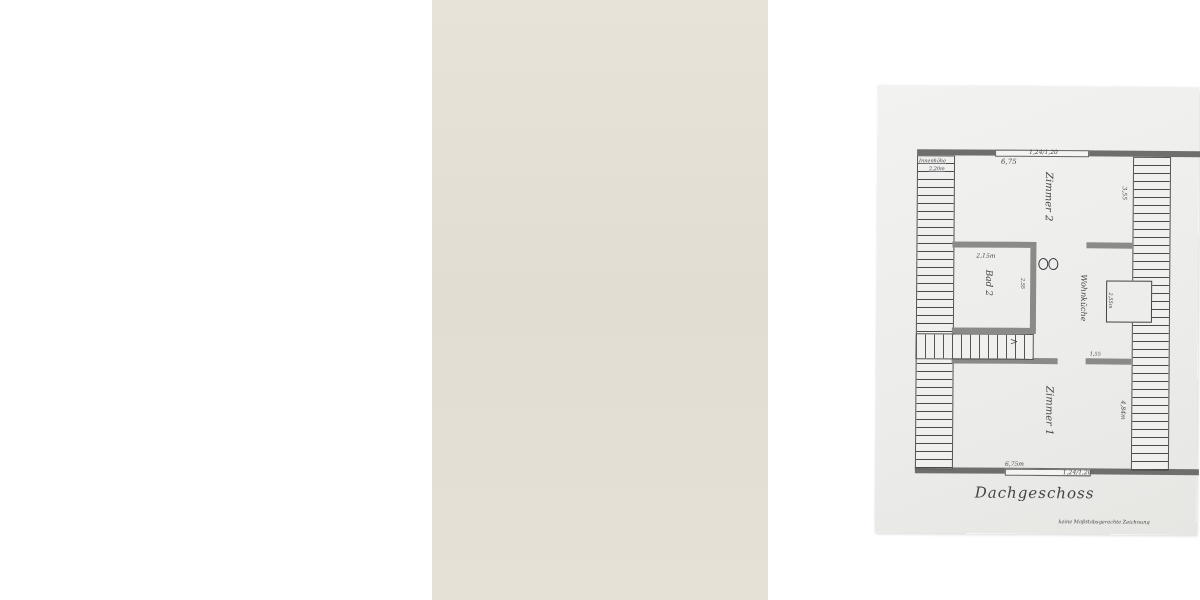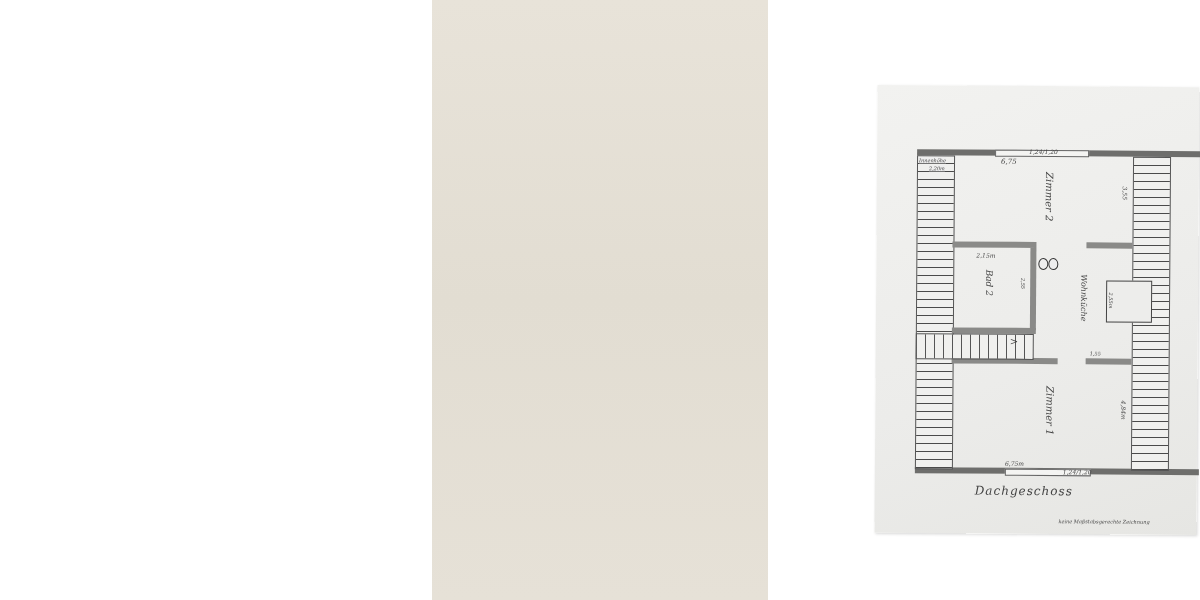--- a/index.html
+++ b/index.html
@@ -63,16 +63,16 @@
 
       <span class="lbl vert" style="left:172px;top:124px;font-size:8px;">Wohnküche</span>
       <span class="lbl vert" style="left:198px;top:142px;font-size:5px;">2,55m</span>
       <span class="lbl" style="left:174px;top:200px;font-size:5px;">1,55</span>
 
       <span class="lbl vert" style="left:140px;top:236px;font-size:10px;">Zimmer 1</span>
       <span class="lbl" style="left:90px;top:310px;font-size:6px;">6,75m</span>
       <span class="lbl vert" style="left:212px;top:250px;font-size:6px;">4,84m</span>
     </div>
 
-    <span class="lbl" style="left:100px;top:398px;font-size:12px;letter-spacing:1px;">Dachgeschoss</span>
+    <span class="lbl" style="left:100px;top:398px;font-size:15px;letter-spacing:1px;">Dachgeschoss</span>
     <span class="lbl" style="left:184px;top:432px;font-size:5px;">keine Maßstabsgerechte Zeichnung</span>
   </div>
 </div>
 
 </body></html>

